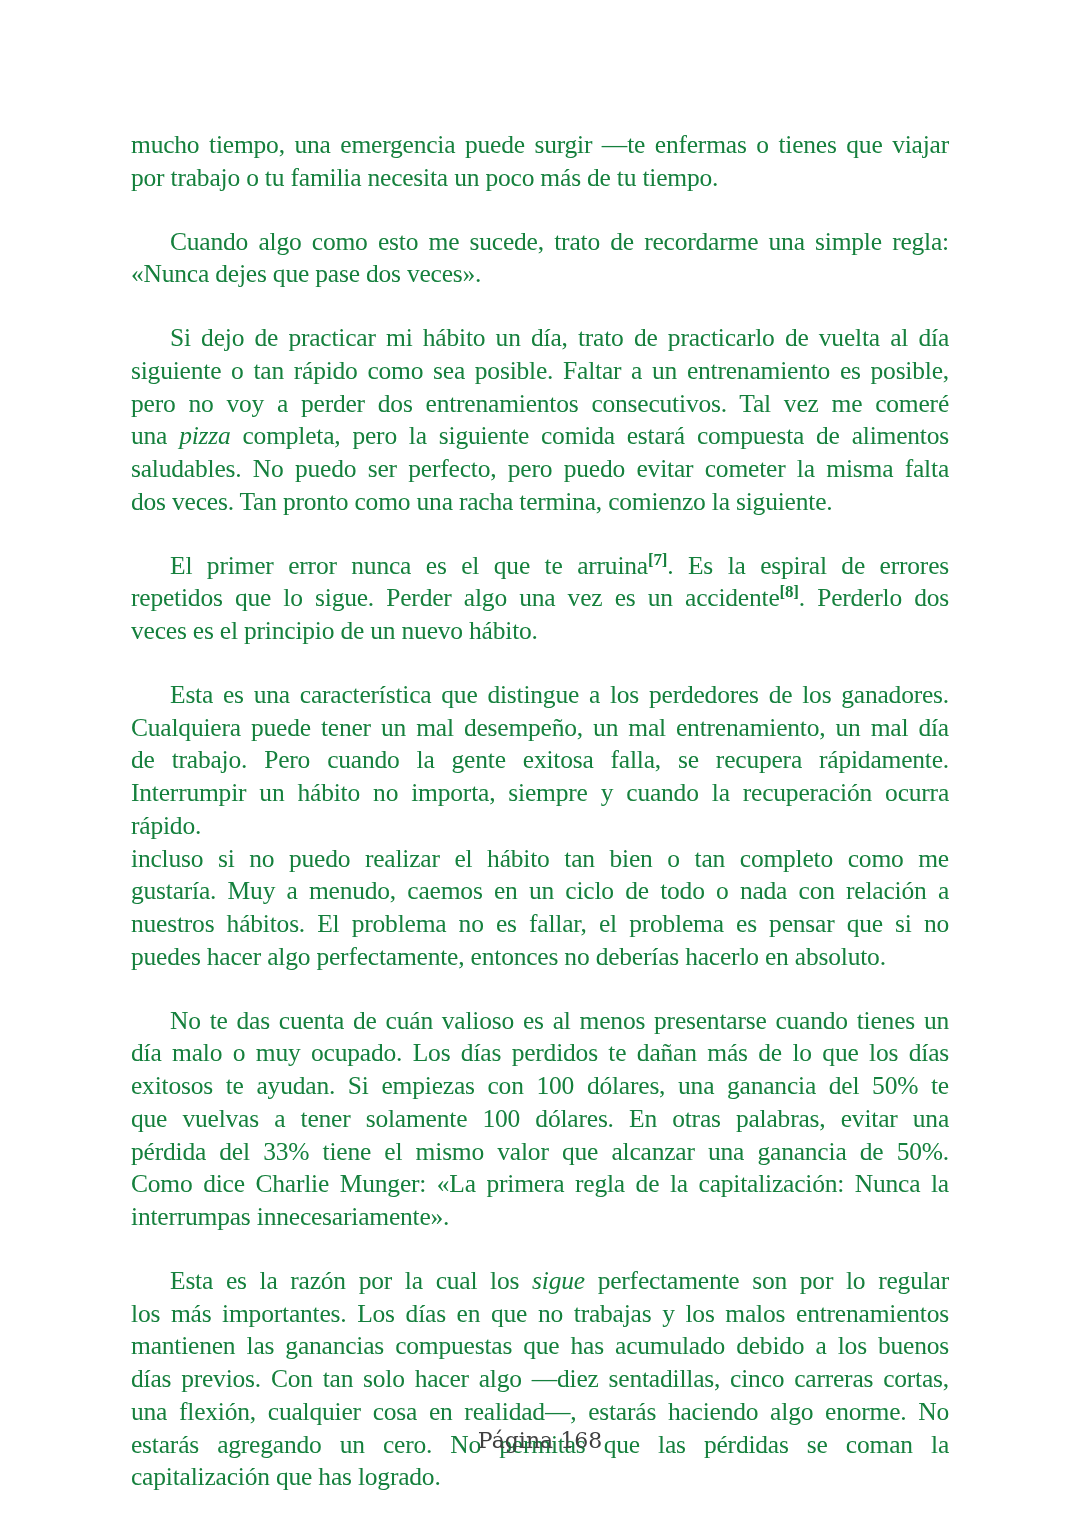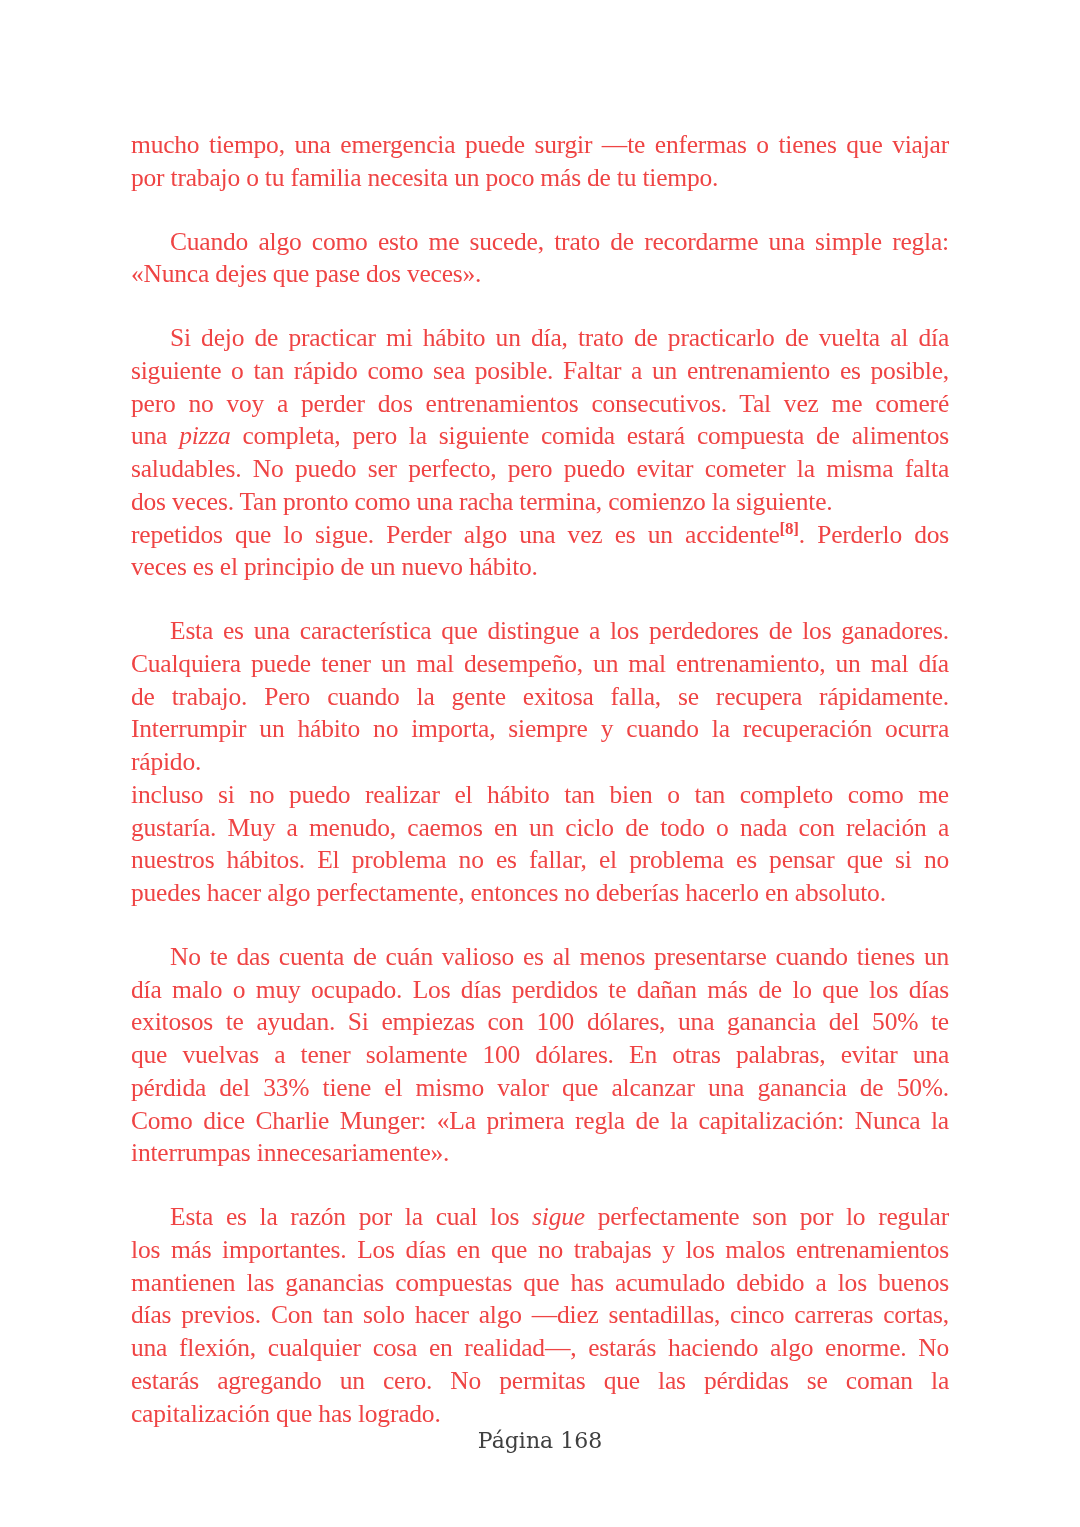--- a/index.html
+++ b/index.html
@@ -13,21 +13,21 @@
       position: relative;
       overflow: hidden;
     }
     .page {
       position: absolute;
       left: 131px;
       top: 129px;
       width: 818px;
       font-family: "Liberation Serif", serif;
       font-size: 25.5px;
-      color: #ef4444;
+      color: #15803d;
       letter-spacing: -0.2px;
     }
     .line {
       display: block;
       height: 32.75px;
       line-height: 32.75px;
       white-space: nowrap;
       text-align: justify;
       text-align-last: justify;
     }
@@ -64,20 +64,21 @@
     <div class="line"><span class="seg">mucho tiempo, una emergencia puede surgir —te enfermas o tienes que viajar</span></div>
     <div class="line last"><span class="seg">por trabajo o tu familia necesita un poco más de tu tiempo.</span></div>
     <div class="line indent"><span class="seg">Cuando algo como esto me sucede, trato de recordarme una simple regla:</span></div>
     <div class="line last"><span class="seg">«Nunca dejes que pase dos veces».</span></div>
     <div class="line indent"><span class="seg">Si dejo de practicar mi hábito un día, trato de practicarlo de vuelta al día</span></div>
     <div class="line"><span class="seg">siguiente o tan rápido como sea posible. Faltar a un entrenamiento es posible,</span></div>
     <div class="line"><span class="seg">pero no voy a perder dos entrenamientos consecutivos. Tal vez me comeré</span></div>
     <div class="line"><span class="seg">una </span><span class="seg italic">pizza</span><span class="seg"> completa, pero la siguiente comida estará compuesta de alimentos</span></div>
     <div class="line"><span class="seg">saludables. No puedo ser perfecto, pero puedo evitar cometer la misma falta</span></div>
     <div class="line last"><span class="seg">dos veces. Tan pronto como una racha termina, comienzo la siguiente.</span></div>
+    <div class="line indent"><span class="seg">El primer error nunca es el que te arruina</span><sup class="ref">[7]</sup><span class="seg">. Es la espiral de errores</span></div>
     <div class="line"><span class="seg">repetidos que lo sigue. Perder algo una vez es un accidente</span><sup class="ref">[8]</sup><span class="seg">. Perderlo dos</span></div>
     <div class="line last"><span class="seg">veces es el principio de un nuevo hábito.</span></div>
     <div class="line indent"><span class="seg">Esta es una característica que distingue a los perdedores de los ganadores.</span></div>
     <div class="line"><span class="seg">Cualquiera puede tener un mal desempeño, un mal entrenamiento, un mal día</span></div>
     <div class="line"><span class="seg">de trabajo. Pero cuando la gente exitosa falla, se recupera rápidamente.</span></div>
     <div class="line"><span class="seg">Interrumpir un hábito no importa, siempre y cuando la recuperación ocurra</span></div>
     <div class="line last"><span class="seg">rápido.</span></div>
     <div class="line"><span class="seg">incluso si no puedo realizar el hábito tan bien o tan completo como me</span></div>
     <div class="line"><span class="seg">gustaría. Muy a menudo, caemos en un ciclo de todo o nada con relación a</span></div>
     <div class="line"><span class="seg">nuestros hábitos. El problema no es fallar, el problema es pensar que si no</span></div>

